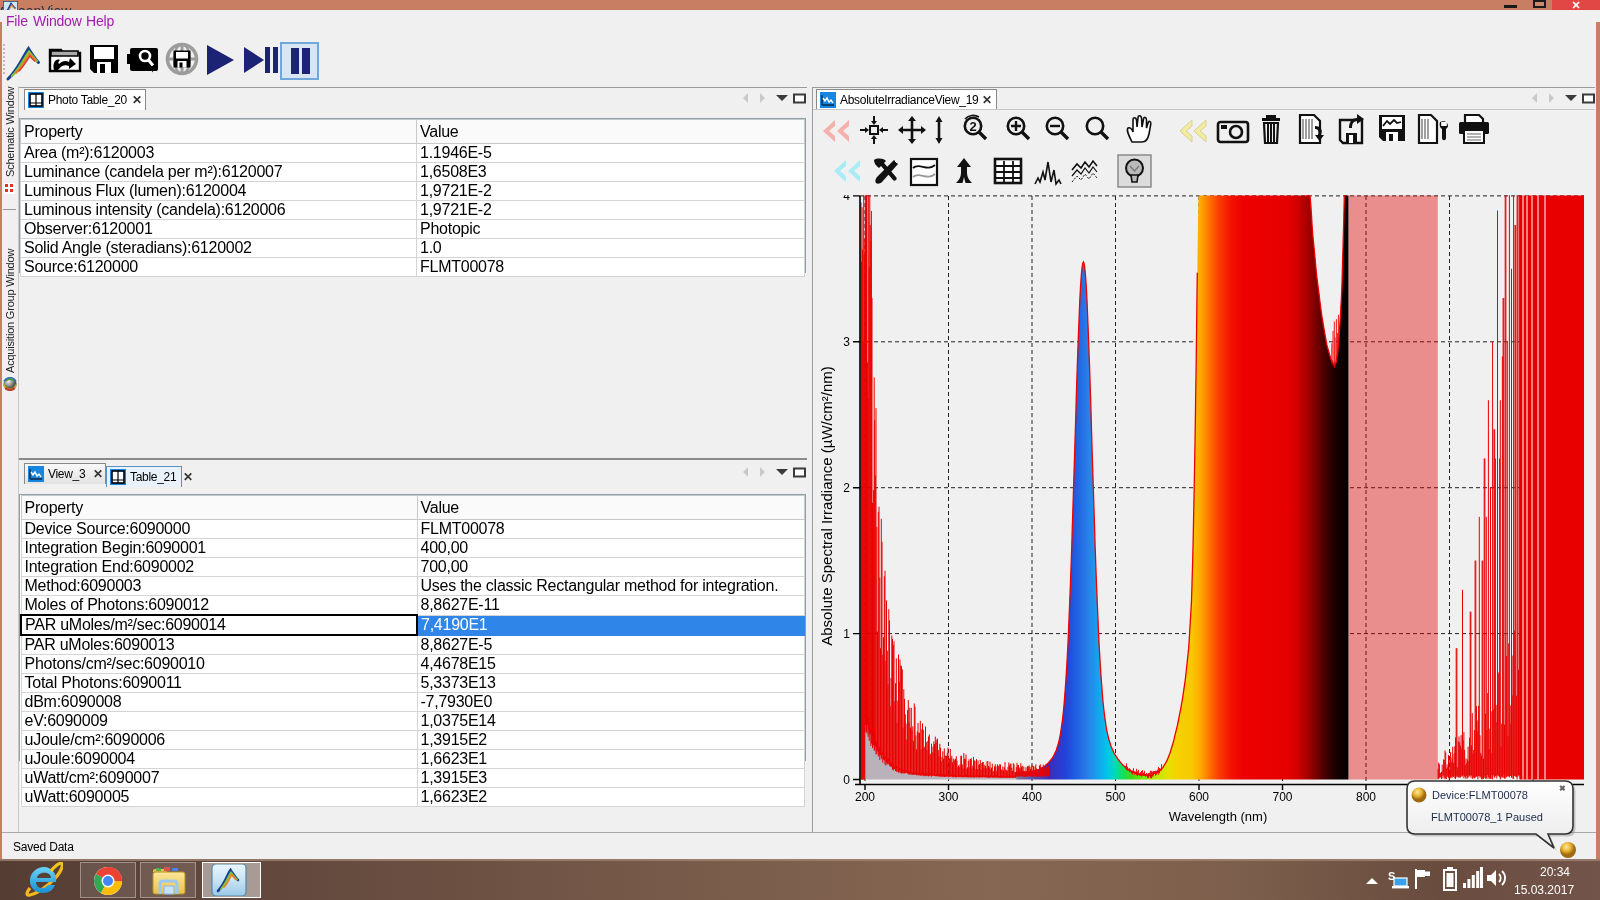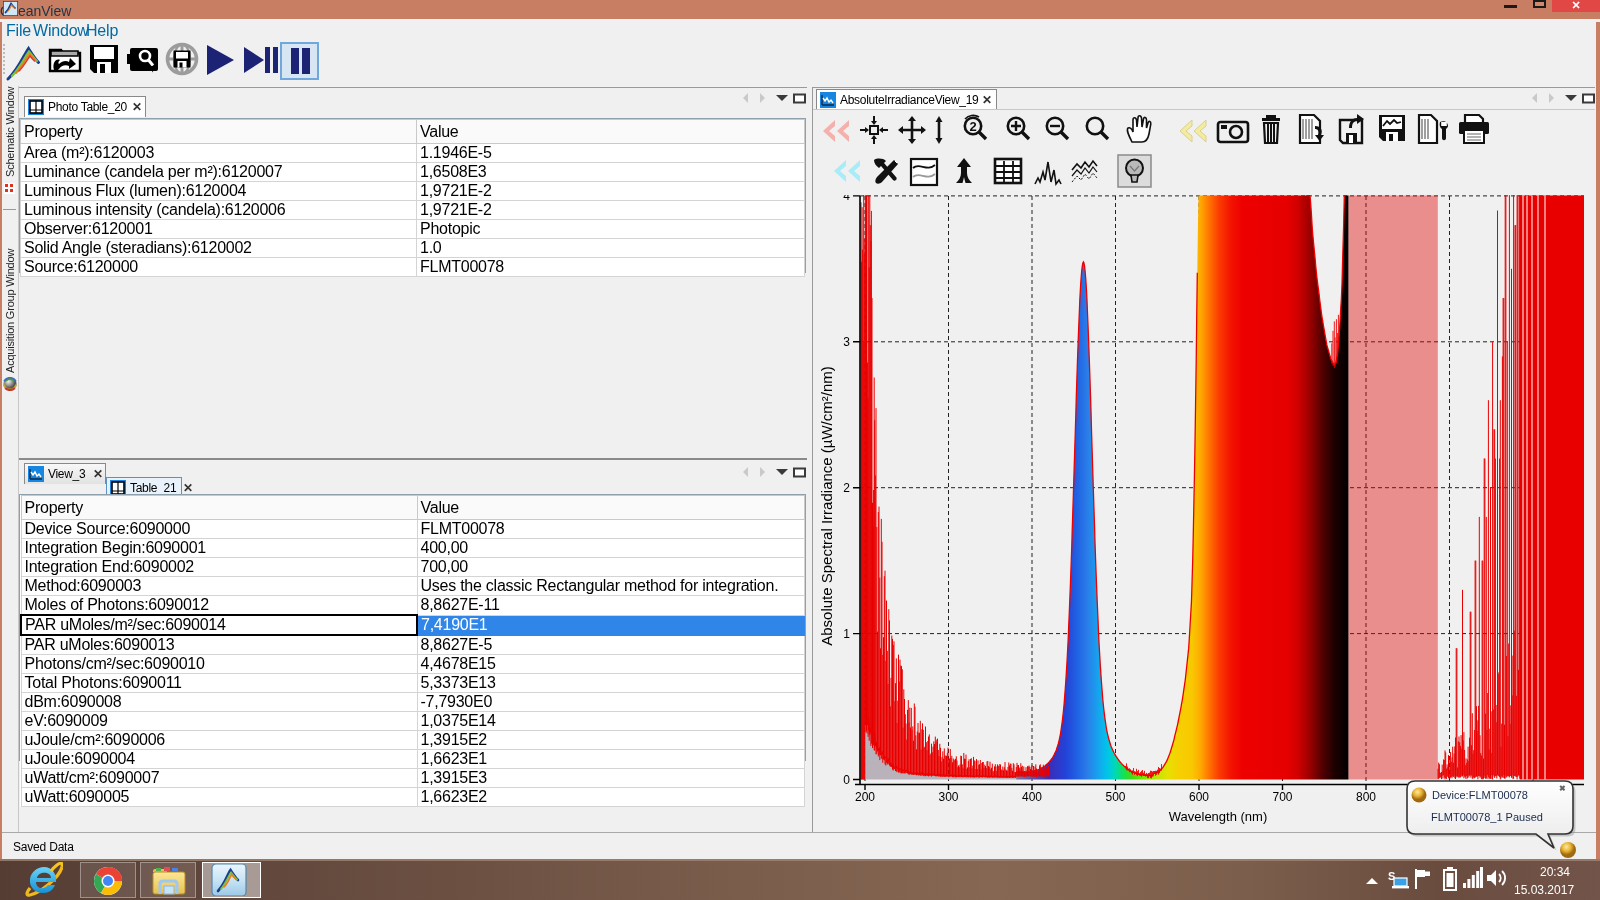--- a/index.html
+++ b/index.html
@@ -7,21 +7,21 @@
 .abs{position:absolute}
 #root{position:relative;width:1600px;height:900px}
 
 #title{left:0;top:0;width:1600px;height:22px;background:#c77e62;border-bottom:1px solid #b06a50}
 #title .txt{left:0;top:3px;width:1600px;text-align:left;font-size:14px;color:#243447}
 #tmin{left:1504px;top:5px;width:13px;height:3px;background:#1a1a1a}
 #tmax{left:1533px;top:0px;width:13px;height:8px;border:2px solid #1a1a1a;background:#cf8a6c}
 #tclose{left:1552px;top:0;width:48px;height:12px;background:#e04745;color:#fff;text-align:center;
  font-size:11px;line-height:11px;font-weight:bold}
 
-#menu{left:0;top:19px;width:1600px;height:19px;background:#f0f0f0;font-size:16px;letter-spacing:-0.2px;color:#0369a1}
+#menu{left:0;top:10px;width:1600px;height:19px;background:#f0f0f0;font-size:14px;letter-spacing:-0.2px;color:#a21caf}
 #menu span{position:absolute;top:3px}
 
 #sidebar{left:0;top:86px;width:19px;height:746px;background:#f0f0f0;border-right:1px solid #c8c8c8}
 .vtext{position:absolute;font-size:11px;letter-spacing:-0.2px;color:#222;transform:rotate(-90deg);transform-origin:0 0;white-space:nowrap}
 
 .panel{position:absolute;background:#f0f0f0}
 .tab{position:absolute;height:21px;font-size:12px;letter-spacing:-0.3px;color:#000;background:#fff;
  border:1px solid #898989;border-bottom:none}
 .tab .ic{position:absolute;left:3px;top:2px;width:16px;height:16px}
 .tab .lbl{position:absolute;left:23px;top:3px}
@@ -131,21 +131,21 @@
         </defs>
   <circle cx="7" cy="7" r="6.5" fill="url(#sph)"></circle>
   <path d="M1.2 4.5 A6.5 6.5 0 0 1 12.8 4.5" fill="none" stroke="#3a6ac8" stroke-width="2"></path>
   <path d="M0.8 7.5 A6.4 6.4 0 0 0 13.2 7.5" fill="none" stroke="#caa82a" stroke-width="1.8"></path>
   <path d="M2.2 11 A6.5 6.5 0 0 0 11.8 11" fill="none" stroke="#c03a2a" stroke-width="2"></path>
   <path d="M3 4 A5 5 0 0 1 11 4" fill="none" stroke="#4a9a3a" stroke-width="1.4"></path>
   </svg>
 </div>
 
 <div class="panel" style="left:19px;top:87px;width:788px;height:368px;border-top:1px solid #9a9a9a">
- <div class="tab" style="left:5px;top:8px;width:122px">
+ <div class="tab" style="left:5px;top:1px;width:122px">
    <span class="ic"><svg width="16" height="16" viewBox="0 0 16 16">
             <rect x="0" y="0" width="16" height="16" fill="#1686e0"></rect>
             <rect x="2" y="2" width="12" height="12" fill="#fff" stroke="#000" stroke-width="1.6"></rect>
             <path d="M8 2 L8 14 M2 11 L14 11" stroke="#000" stroke-width="1.2"></path>
           </svg></span>
         <span class="lbl">Photo Table_20</span>
         <span class="x" style="left:107px">✕</span>
  </div>
  <div class="navics" style="left:721px;top:3px"><svg width="66" height="14" viewBox="0 0 66 14">
 <path d="M8 2 L3 7 L8 12 Z" fill="#c9c9c9"></path>
@@ -196,21 +196,21 @@
 <div class="panel" style="left:19px;top:458px;width:788px;height:374px;border-top:2px solid #8a8a8a">
  <div class="tab" style="left:5px;top:3px;width:82px;background:linear-gradient(#f8f8f8,#e2e2e2)">
    <span class="ic"><svg width="16" height="16" viewBox="0 0 16 16">
             <rect width="16" height="16" fill="#1686e0"></rect>
             <path d="M2 13 L2 3 M2 13 L14 13" stroke="#0a2a4a" stroke-width="1.4"></path>
             <path d="M3 6 L5 9 L7 6 L9 10 L11 8 L13 11" stroke="#fff" stroke-width="1.4" fill="none"></path>
           </svg></span>
         <span class="lbl">View_3</span>
         <span class="x" style="left:68px">✕</span>
  </div>
- <div class="tab" style="left:87px;top:17px;width:76px;background:#e9f2fb;border-color:#5a92c8">
+ <div class="tab" style="left:87px;top:6px;width:76px;background:#e9f2fb;border-color:#5a92c8">
    <span class="ic"><svg width="16" height="16" viewBox="0 0 16 16">
             <rect x="0" y="0" width="16" height="16" fill="#1686e0"></rect>
             <rect x="2" y="2" width="12" height="12" fill="#fff" stroke="#000" stroke-width="1.6"></rect>
             <path d="M8 2 L8 14 M2 11 L14 11" stroke="#000" stroke-width="1.2"></path>
           </svg></span>
         <span class="lbl">Table_21</span>
         <span class="x" style="left:76px">✕</span>
  </div>
  <div class="navics" style="left:721px;top:5px"><svg width="66" height="14" viewBox="0 0 66 14">
 <path d="M8 2 L3 7 L8 12 Z" fill="#c9c9c9"></path>

